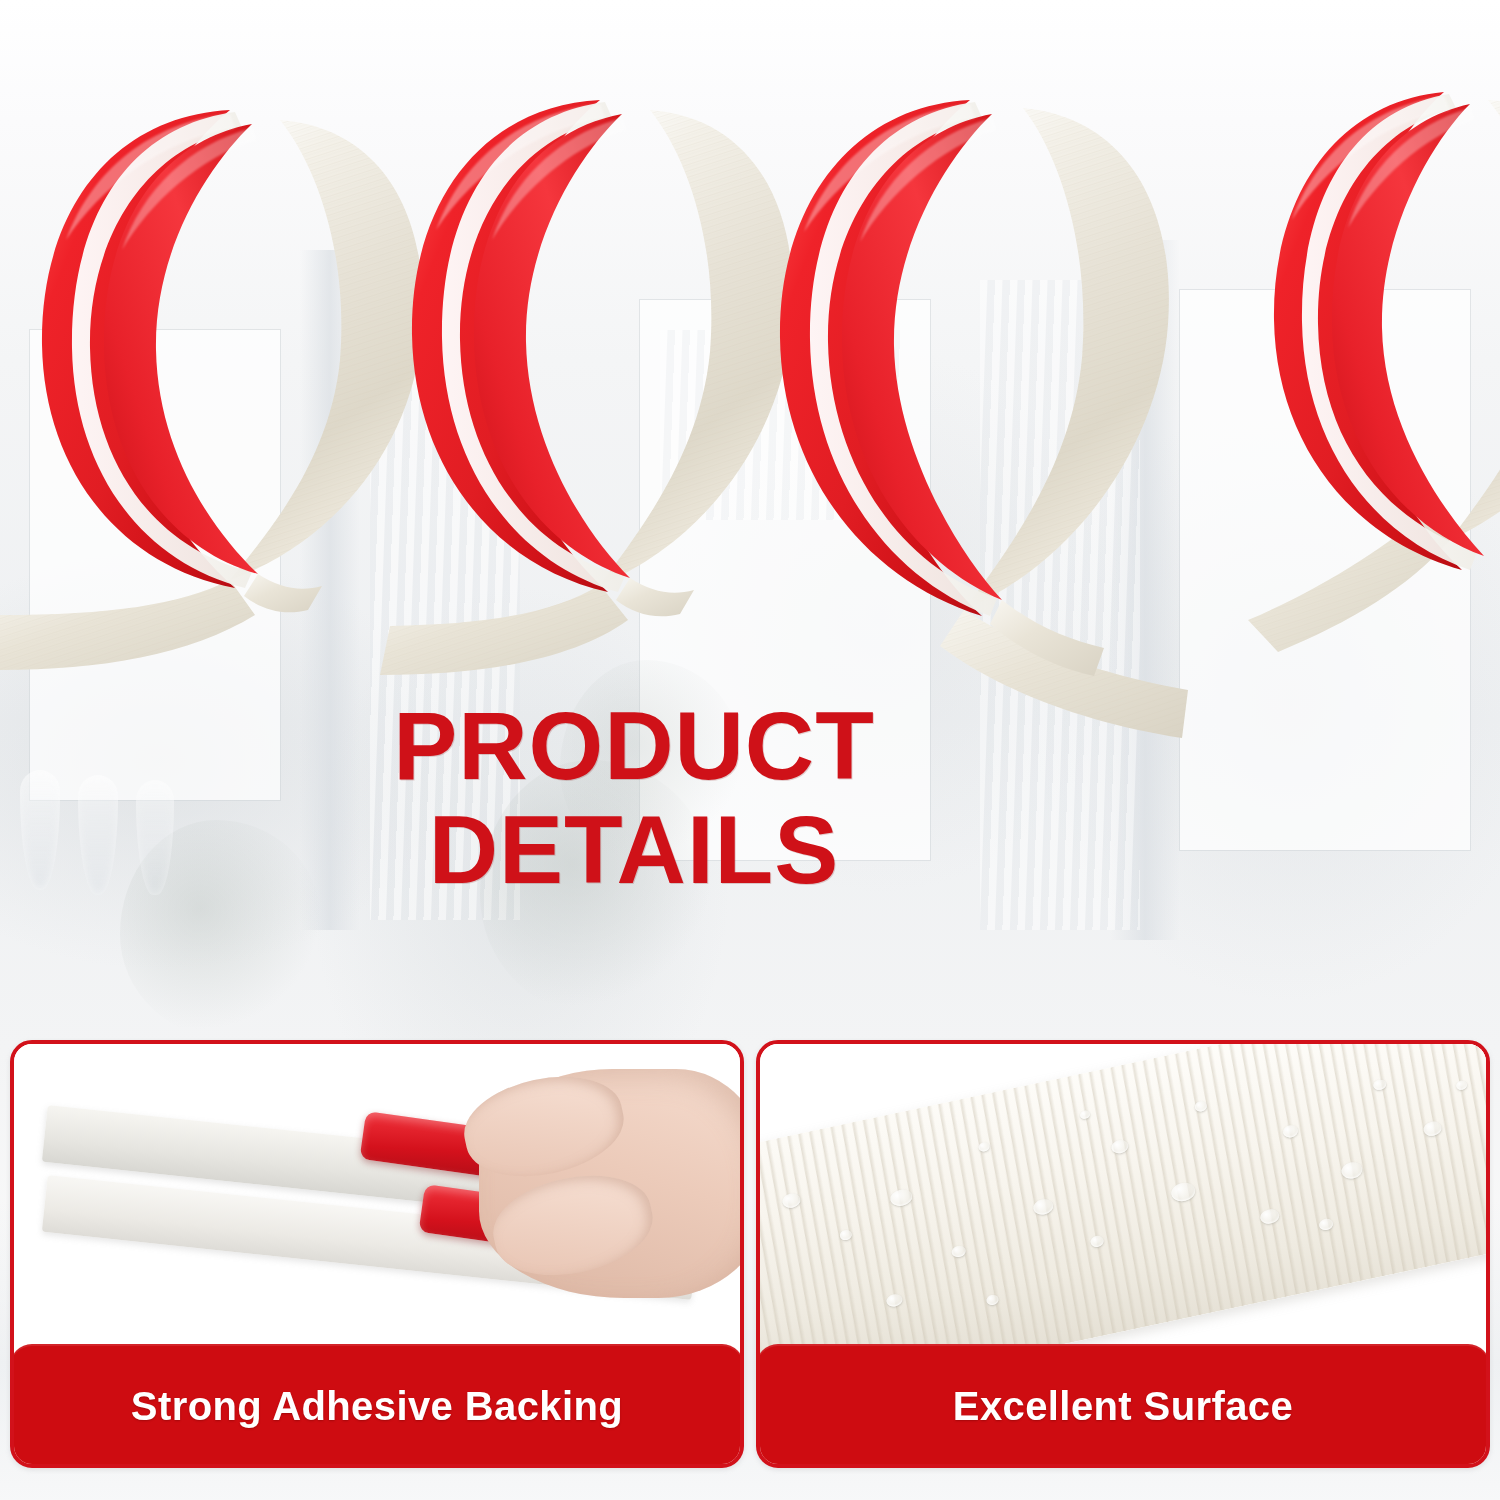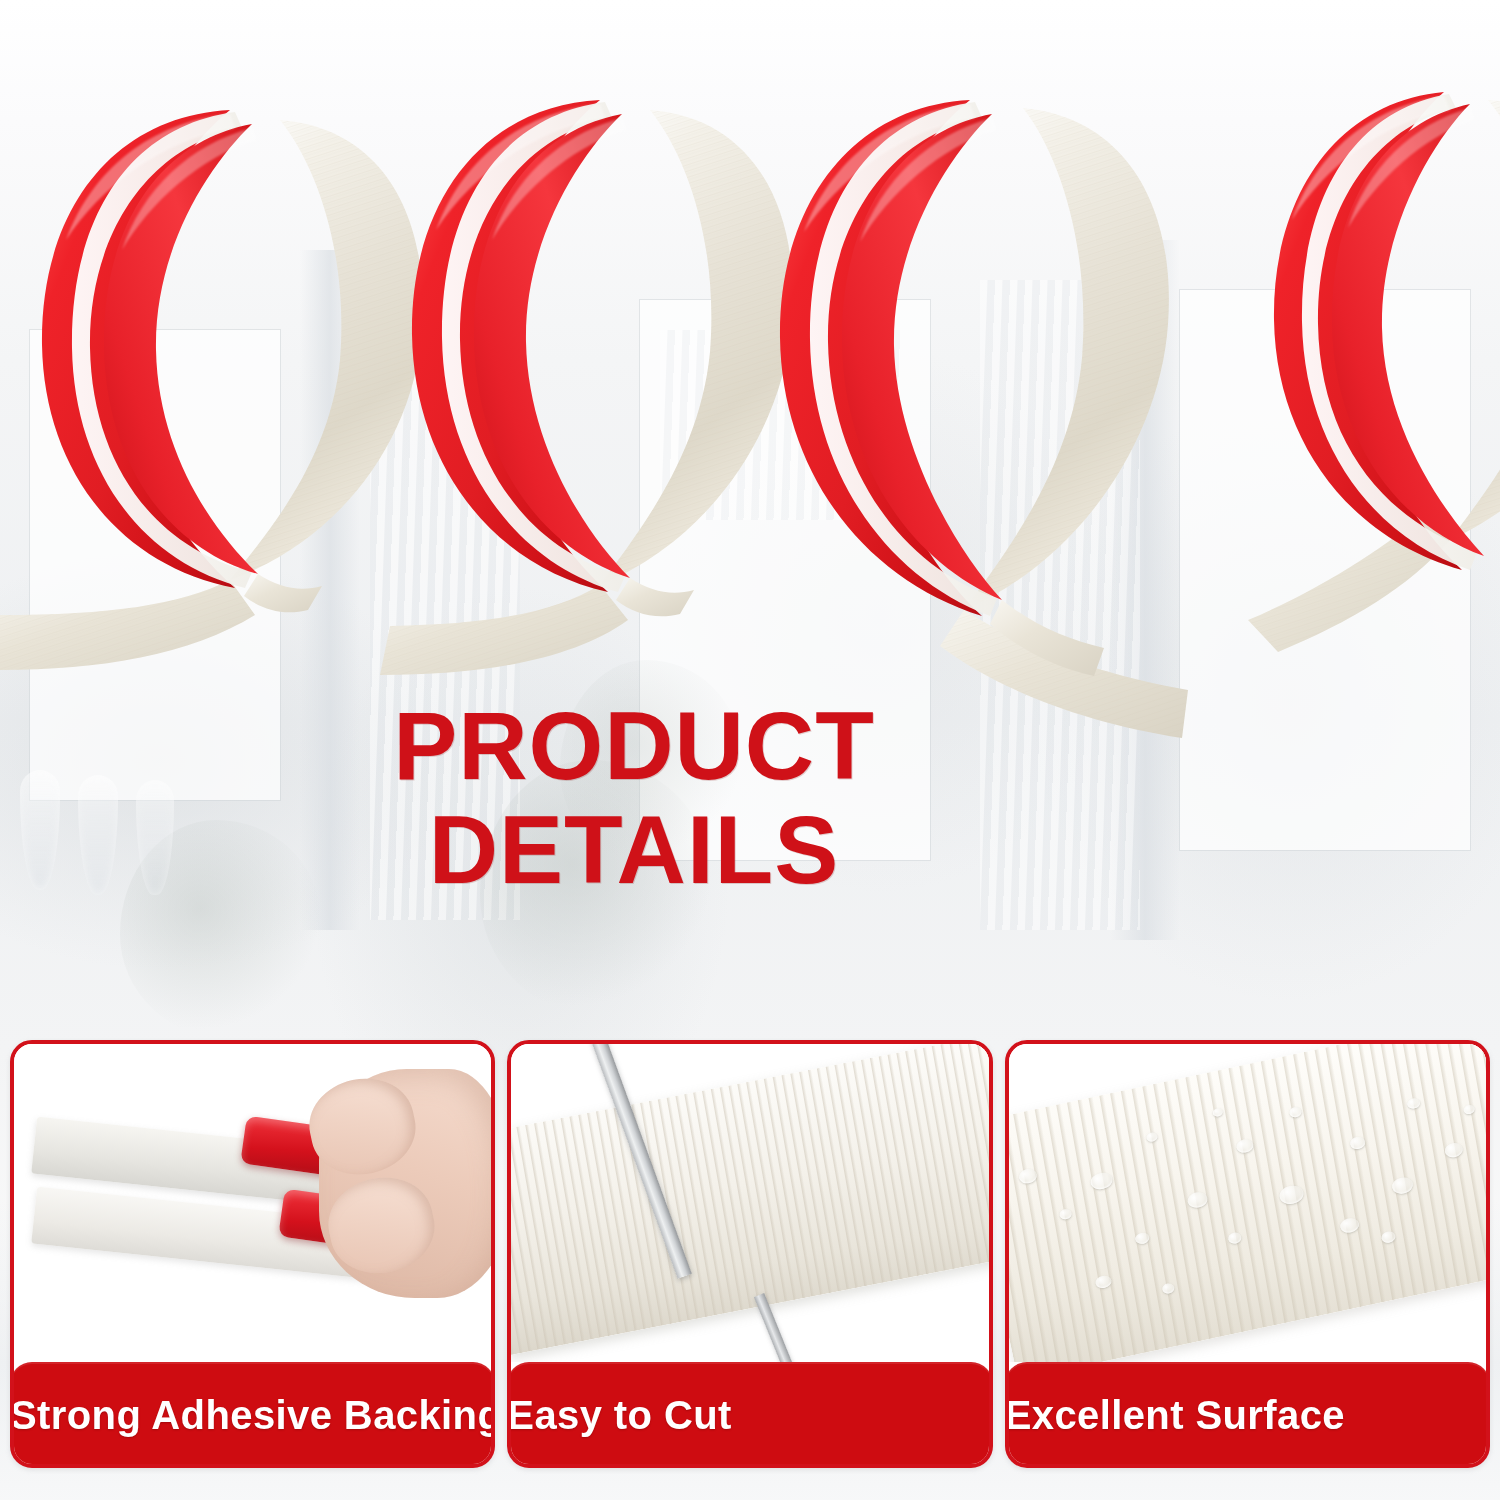--- a/index.html
+++ b/index.html
@@ -131,26 +131,26 @@
   .panel-photo {
     position: absolute;
     left: 0; right: 0; top: 0;
     bottom: 102px;
     background: #ffffff;
     overflow: hidden;
   }
   .caption {
     position: absolute;
     left: -4px; right: -4px; bottom: -4px;
-    height: 106px;
+    height: 124px;
     background: #ce0c11;
     border-radius: 22px;
     display: flex;
     align-items: center;
-    justify-content: flex-start;
+    justify-content: center;
     box-shadow: inset 0 2px 0 rgba(255,255,255,0.10);
   }
   .caption-text {
     color: #ffffff;
     font-family: "Liberation Sans", sans-serif;
     font-weight: bold;
     font-size: 40px;
     letter-spacing: 0.4px;
     white-space: nowrap;
     text-shadow: 0 1px 2px rgba(90,0,0,0.35);
@@ -421,30 +421,20 @@
         <div class="p1-red p1-red-b"></div>
         <div class="p1-hand"></div>
         <div class="p1-finger p1-f1"></div>
         <div class="p1-finger p1-f2"></div>
       </div>
       <div class="caption">
         <span class="caption-text">Strong Adhesive Backing</span>
       </div>
     </div>
 
-    <div class="panel">
-      <div class="panel-photo">
-        <div class="p2-strip"></div>
-        <div class="p2-blade"></div>
-        <div class="p2-blade2"></div>
-      </div>
-      <div class="caption">
-        <span class="caption-text">Easy to Cut</span>
-      </div>
-    </div>
 
     <div class="panel">
       <div class="panel-photo">
         <div class="p3-strip">
           <div class="drop" style="left:8%;  top:22%; width:18px; height:14px;"></div>
           <div class="drop" style="left:14%; top:40%; width:12px; height:10px;"></div>
           <div class="drop" style="left:21%; top:29%; width:22px; height:16px;"></div>
           <div class="drop" style="left:27%; top:55%; width:14px; height:11px;"></div>
           <div class="drop" style="left:33%; top:18%; width:11px; height:9px;"></div>
           <div class="drop" style="left:38%; top:44%; width:20px; height:15px;"></div>

